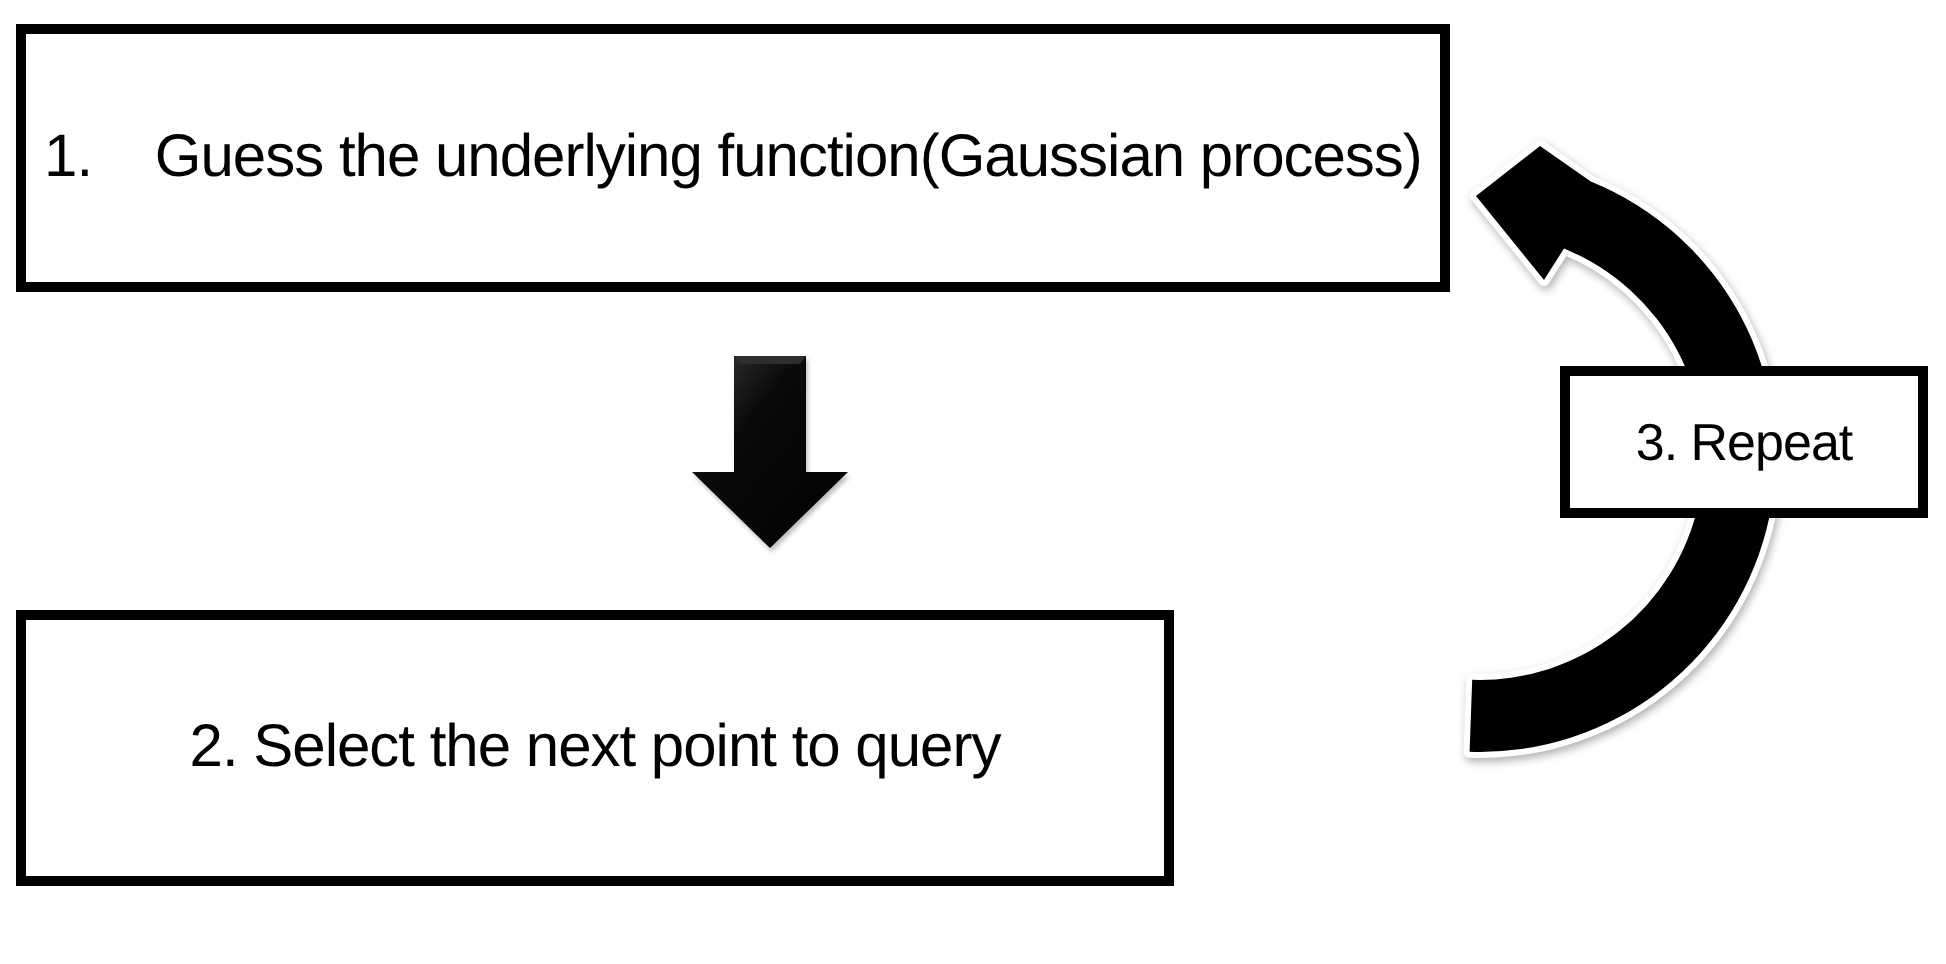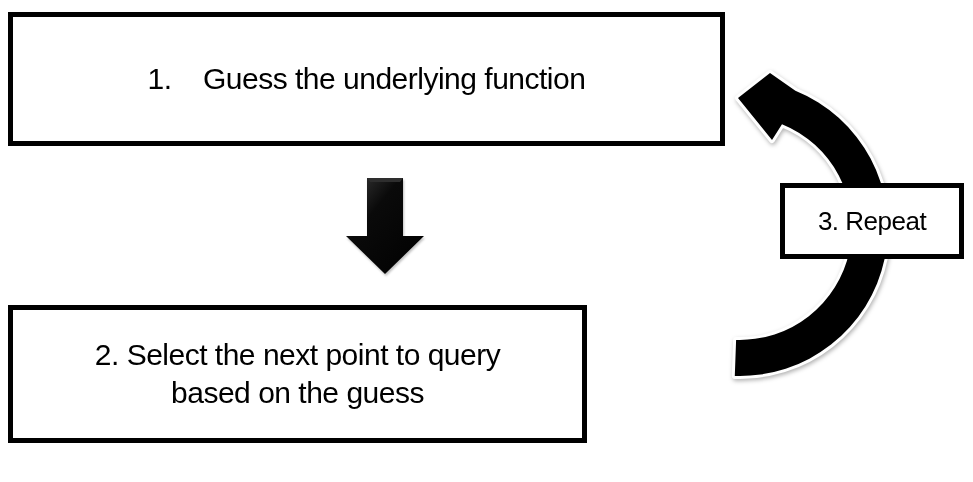--- a/index.html
+++ b/index.html
@@ -14,21 +14,20 @@
     overflow: hidden;
     font-family: "Liberation Sans", sans-serif;
     color: #000000;
   }
   .box {
     position: absolute;
     box-sizing: border-box;
     background: #ffffff;
     border: 5px solid #000000;
     display: flex;
-    flex-direction: column;
     justify-content: center;
     align-items: center;
     z-index: 2;
   }
   .box .line {
     white-space: pre-wrap;
     text-align: center;
     font-size: 30px;
     line-height: 38px;
     letter-spacing: -0.5px;
@@ -55,37 +54,37 @@
     height: 340px;
     z-index: 1;
     filter: drop-shadow(1px 2px 2px rgba(0,0,0,0.30));
   }
 </style>
 </head>
 <body>
 
 <div class="box" id="step1-box">
   <div class="line">1.    Guess the underlying function</div>
+  <div class="line">(Gaussian process)</div>
 </div>
 
 <svg id="down-arrow-svg" viewBox="0 0 92 110" xmlns="http://www.w3.org/2000/svg">
   <defs>
     <linearGradient id="bevel" x1="0" y1="0" x2="1" y2="1">
       <stop offset="0" stop-color="#3c3c3c"></stop>
       <stop offset="0.35" stop-color="#0a0a0a"></stop>
       <stop offset="1" stop-color="#000000"></stop>
     </linearGradient>
   </defs>
   <polygon points="27,6 63,6 63,64 84,64 45,102 6,64 27,64" fill="url(#bevel)"></polygon>
   <polygon points="27,6 63,6 60,10 30,10" fill="#2e2e2e"></polygon>
 </svg>
 
 <div class="box" id="step2-box">
   <div class="line">2. Select the next point to query</div>
-  <div class="line">based on the guess</div>
 </div>
 
 <svg id="repeat-arrow-svg" viewBox="0 0 273 340" xmlns="http://www.w3.org/2000/svg">
   <path d="M 34.8 317.9
            A 148 148 0 0 0 95.4 32.8
            L 70 15
            L 38 40
            L 72 82
            L 82 66.2
            A 112 112 0 0 1 36.1 281.9

